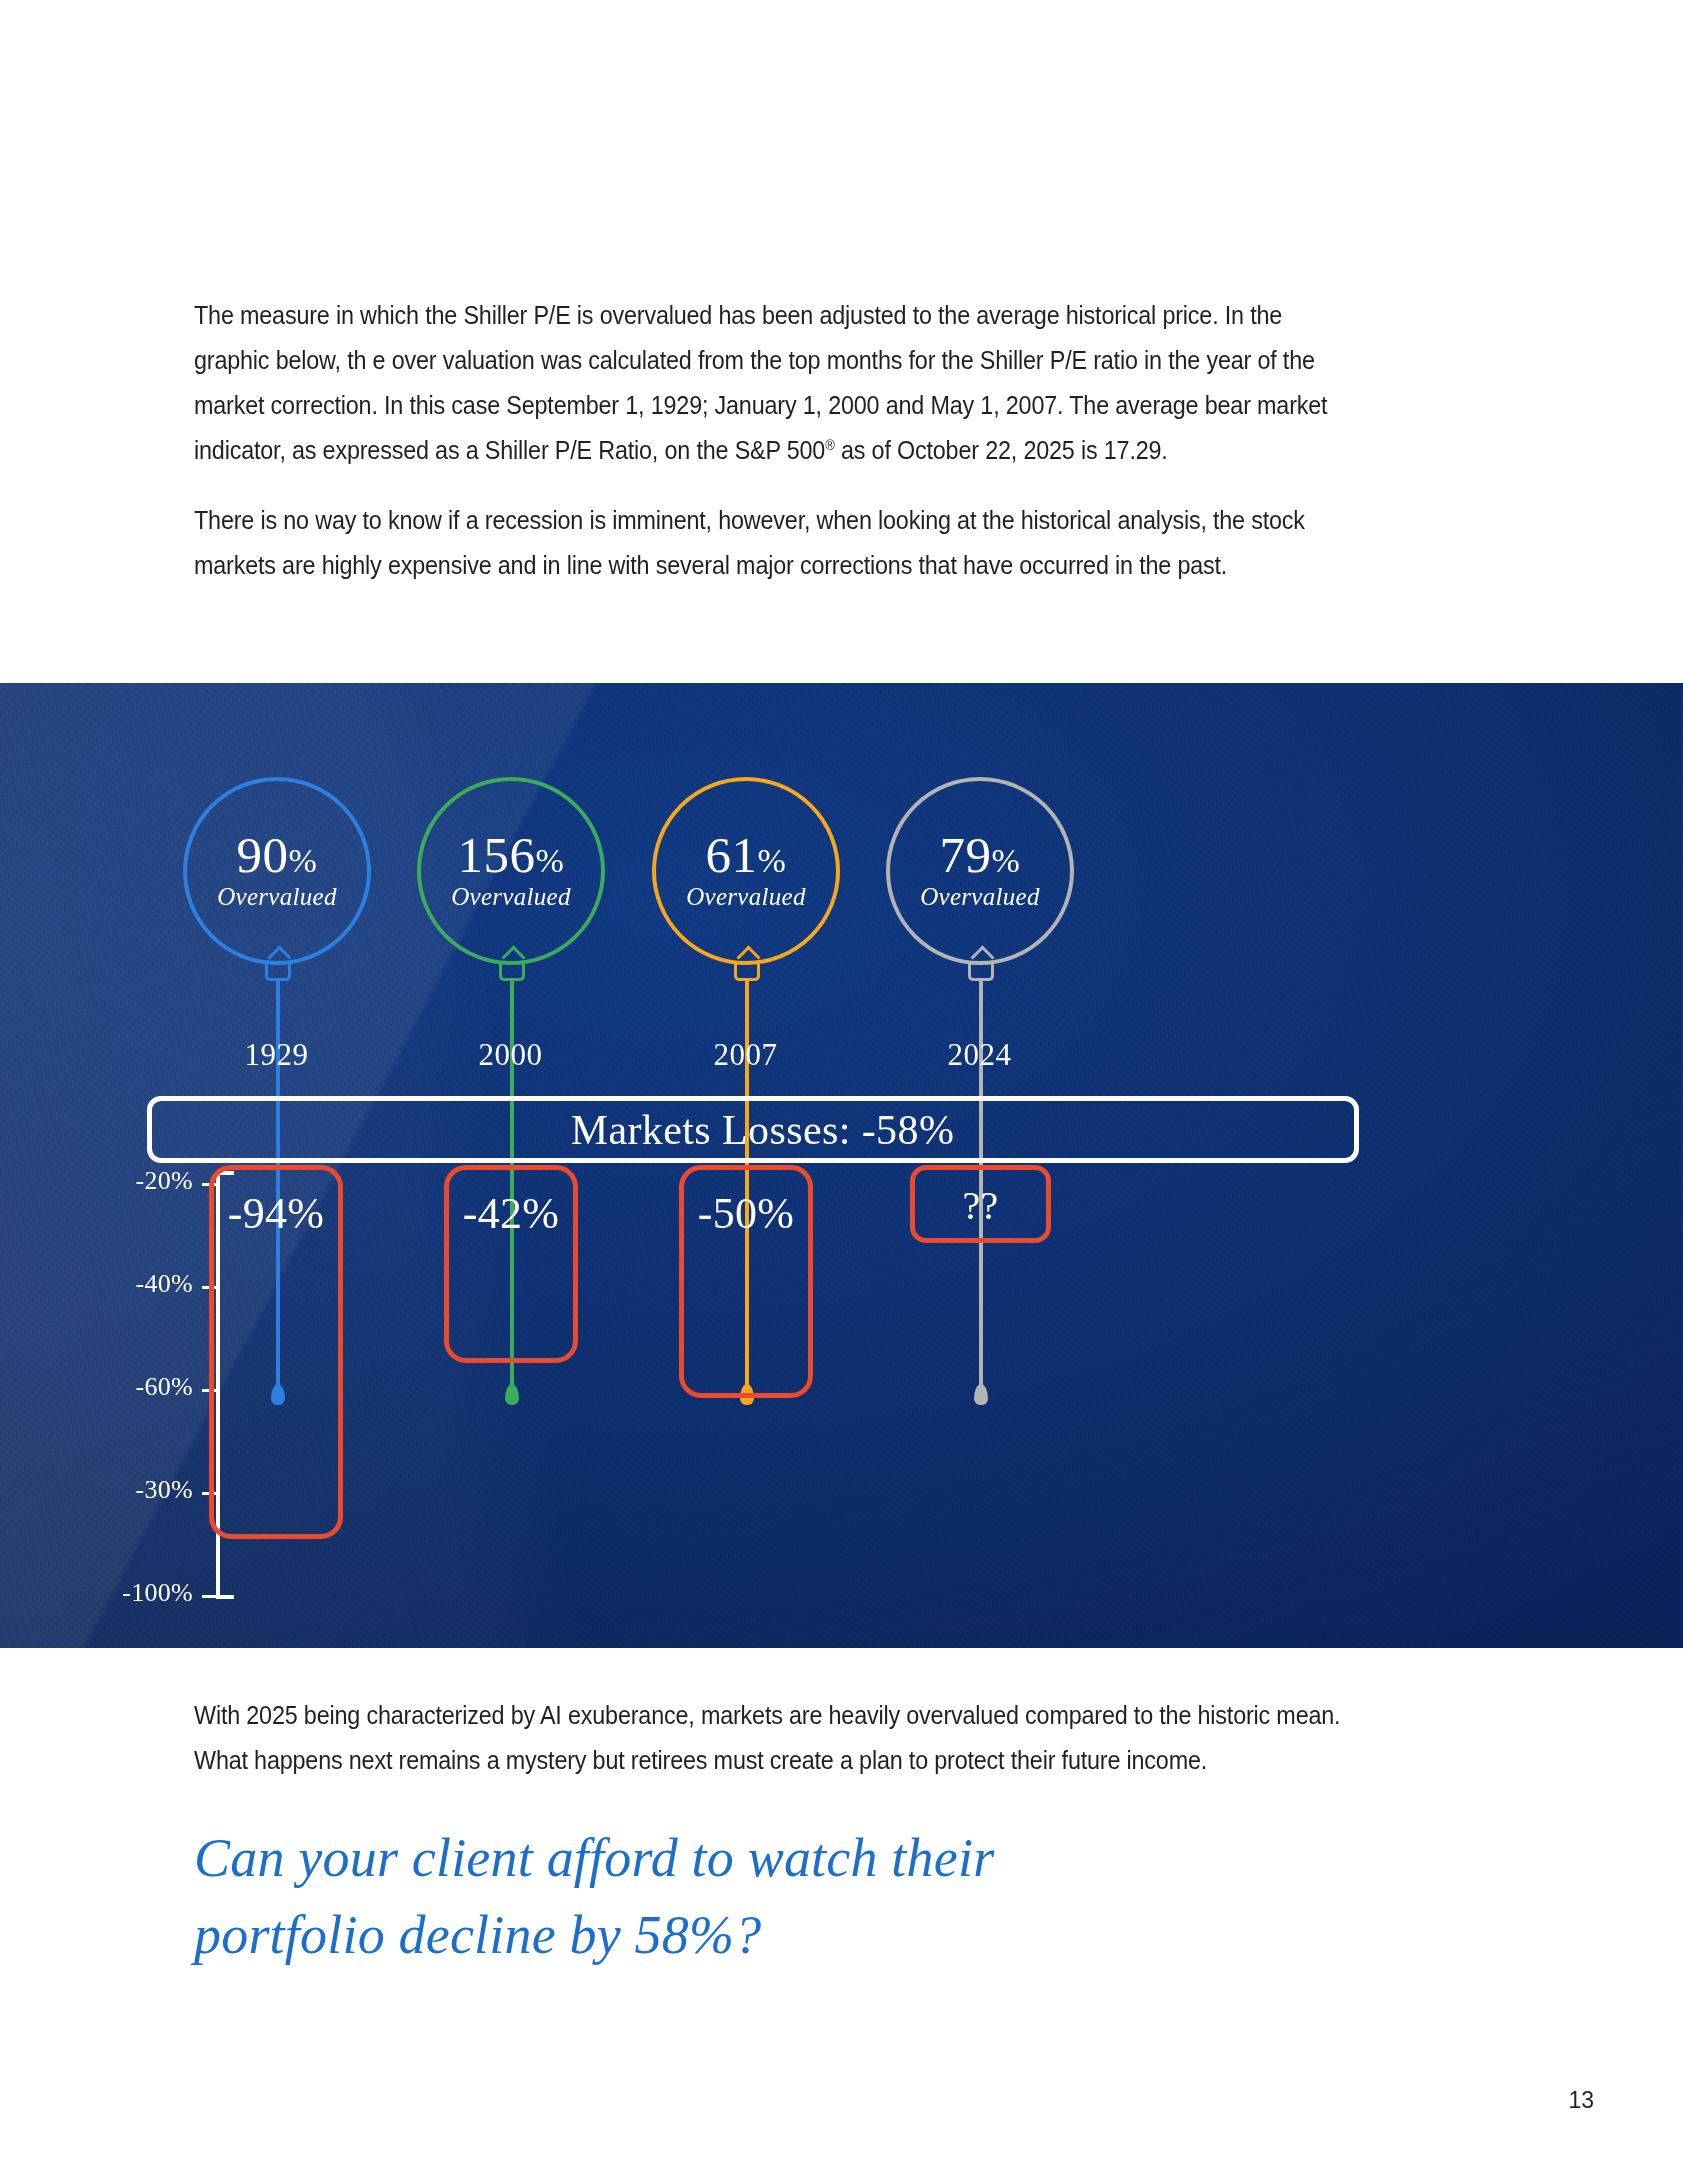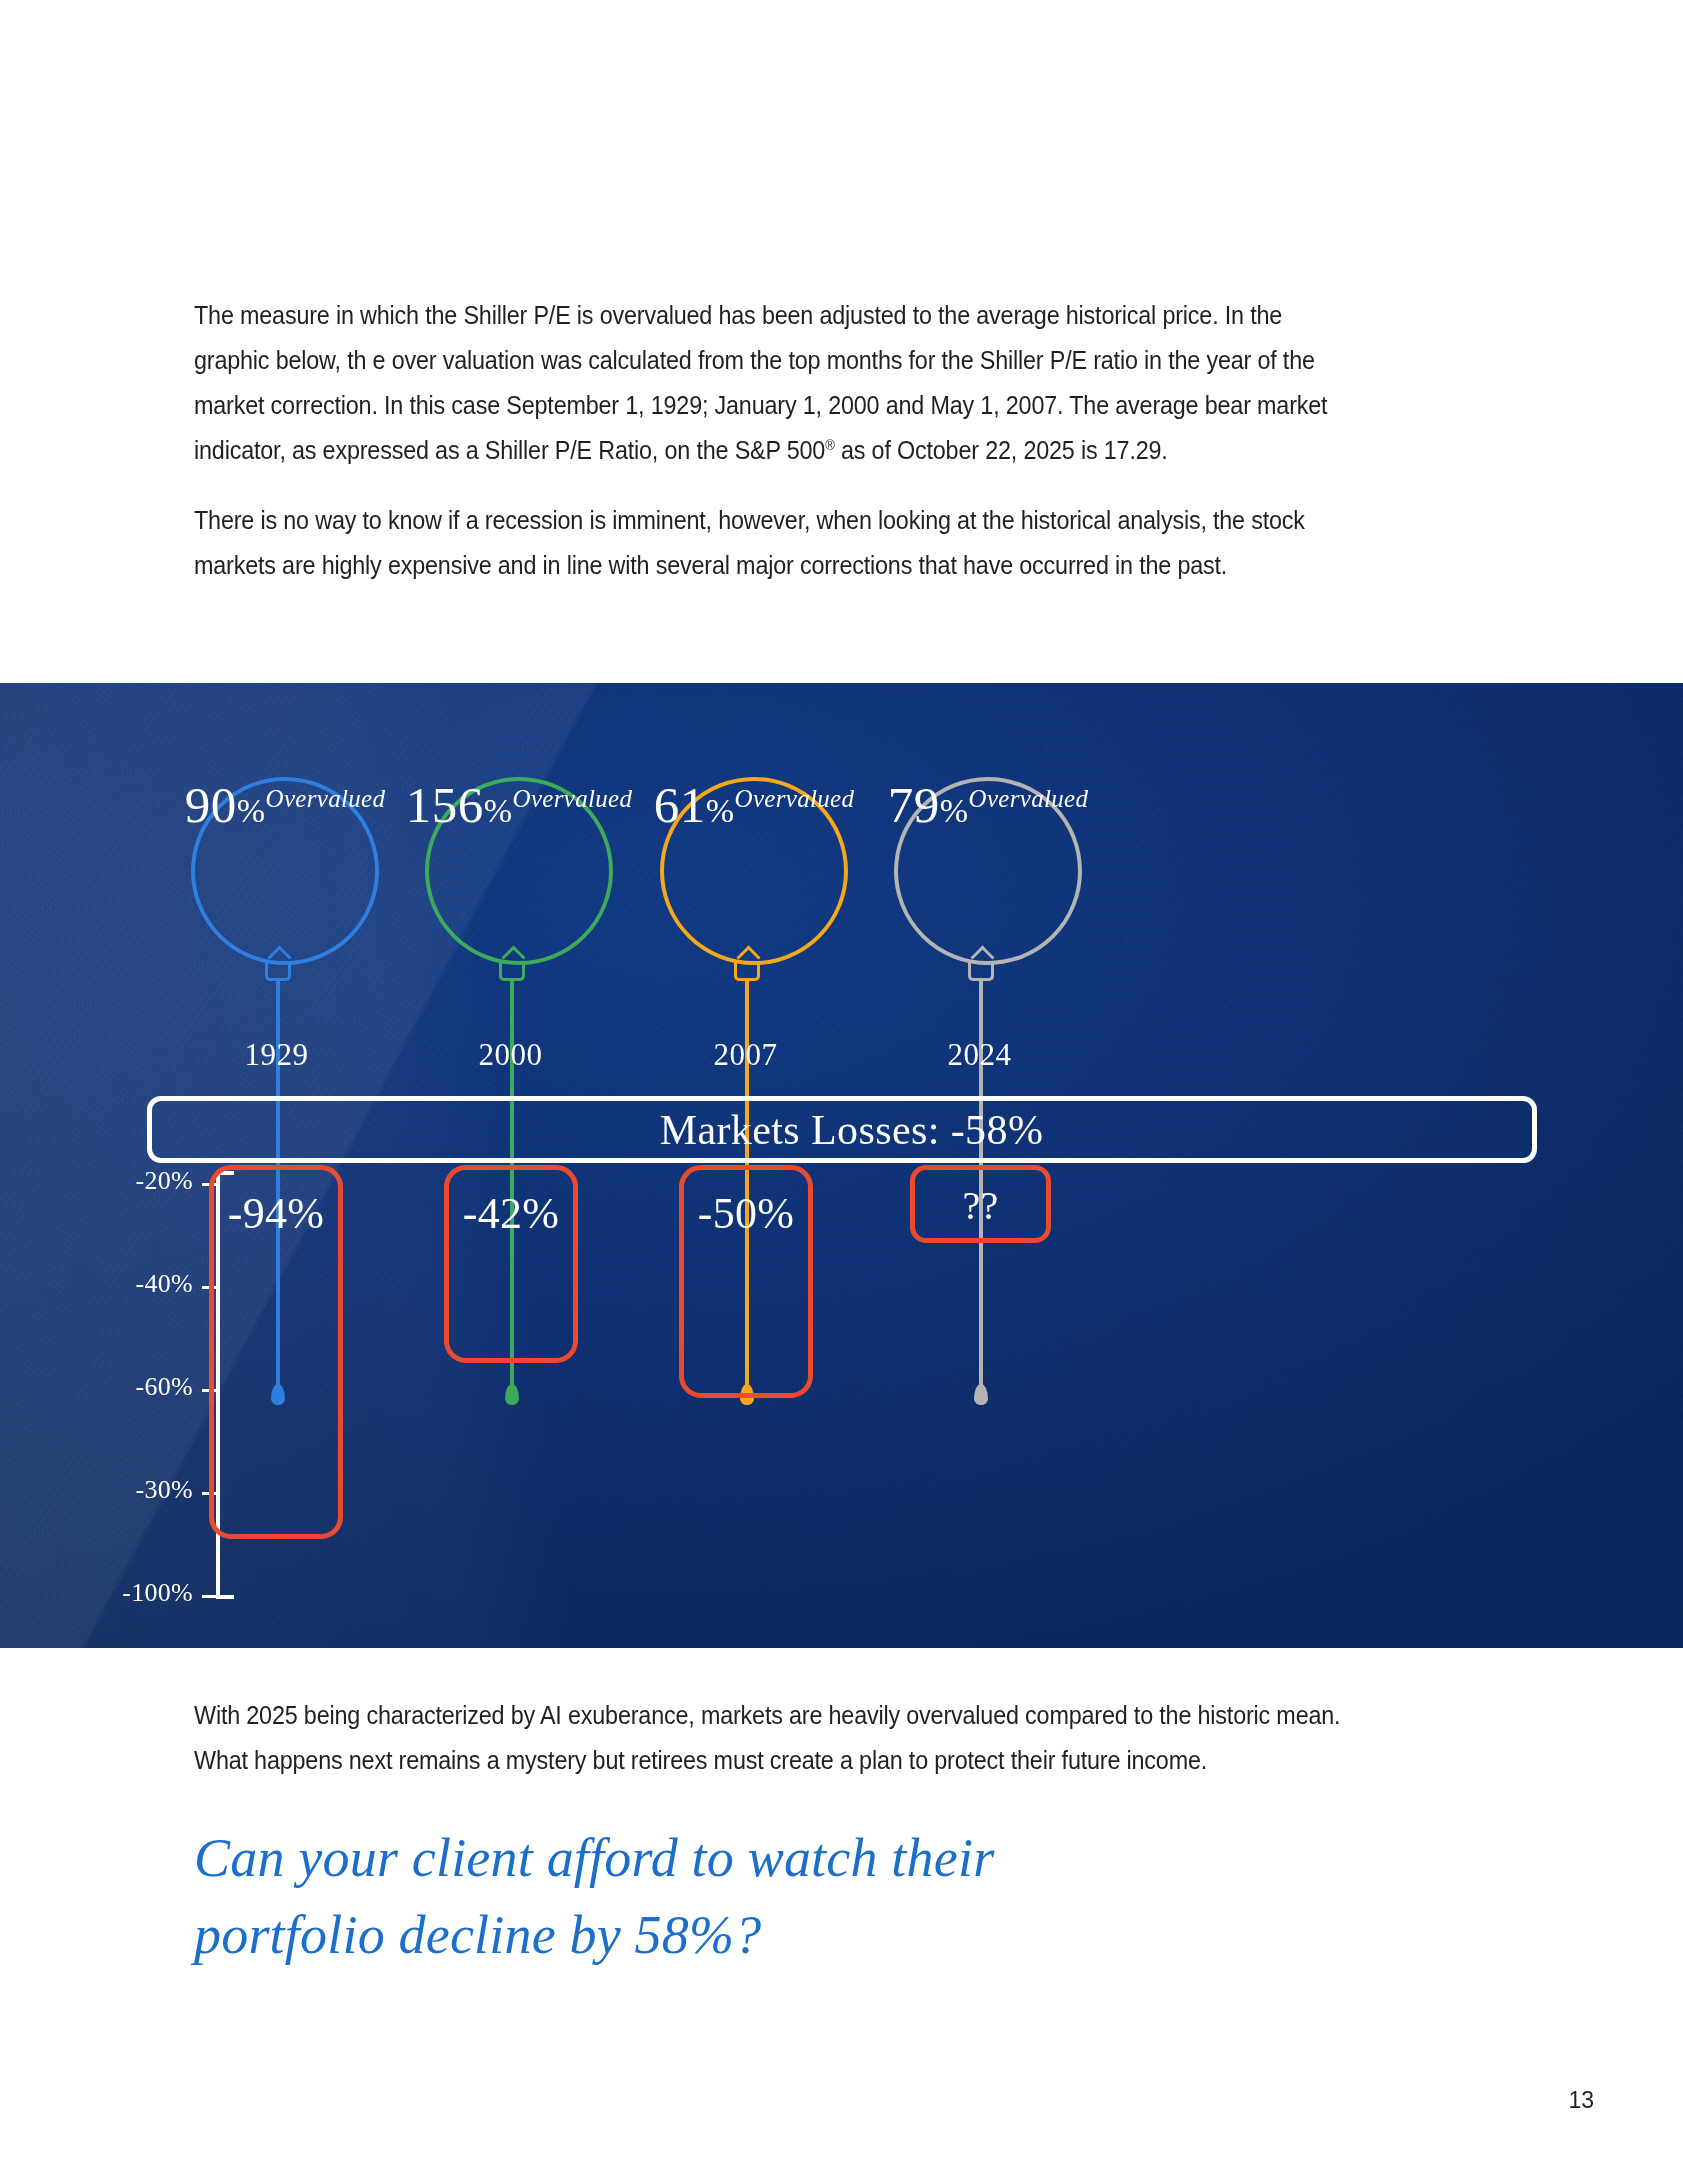--- a/index.html
+++ b/index.html
@@ -67,29 +67,29 @@
     width: 1287px; height: 1386px;
     background: linear-gradient(96deg, rgba(255,255,255,0.075) 0%, rgba(255,255,255,0.03) 48%, rgba(255,255,255,0) 56%);
     transform: rotate(-14deg);
     pointer-events: none;
   }
 
   .balloon-group { position: absolute; top: 0; width: 257px; }
   .balloon-circle {
     position: absolute;
     top: 94px;
-    left: 8px;
+    left: 0;
     width: 188px;
     height: 188px;
     border-radius: 50%;
     border: 4px solid currentColor;
     box-sizing: border-box;
     display: flex;
-    flex-direction: row;
-    align-items: flex-start;
+    flex-direction: column;
+    align-items: center;
     justify-content: center;
     margin-left: 35px;
   }
   .b-pct {
     font-family: "Liberation Serif", serif;
     font-size: 51px;
     color: #ffffff;
     line-height: 0.95;
     letter-spacing: 0.5px;
   }
@@ -150,21 +150,21 @@
     height: 21px;
     background: currentColor;
     border-radius: 50% 50% 50% 50% / 70% 70% 30% 30%;
   }
 
   
   #banner {
     position: absolute;
     left: 147px;
     top: 413px;
-    width: 1390px;
+    width: 1212px;
     height: 67px;
     box-sizing: border-box;
     border: 5px solid #ffffff;
     border-radius: 14px;
     display: flex;
     align-items: center;
     justify-content: center;
     padding-left: 19px;
   }
   #banner-text {

